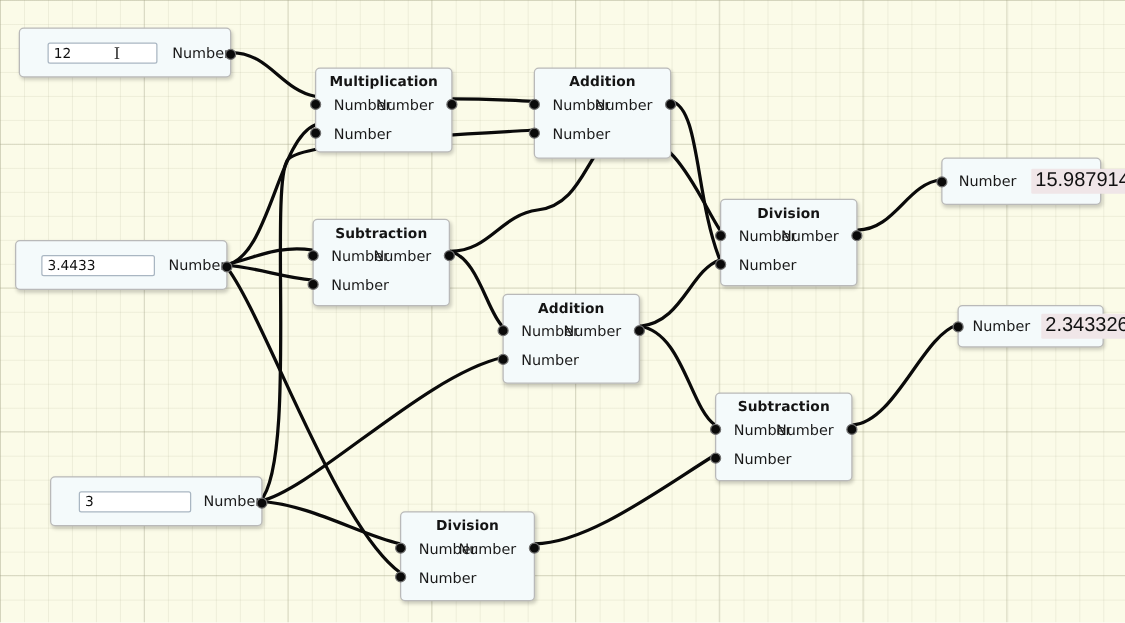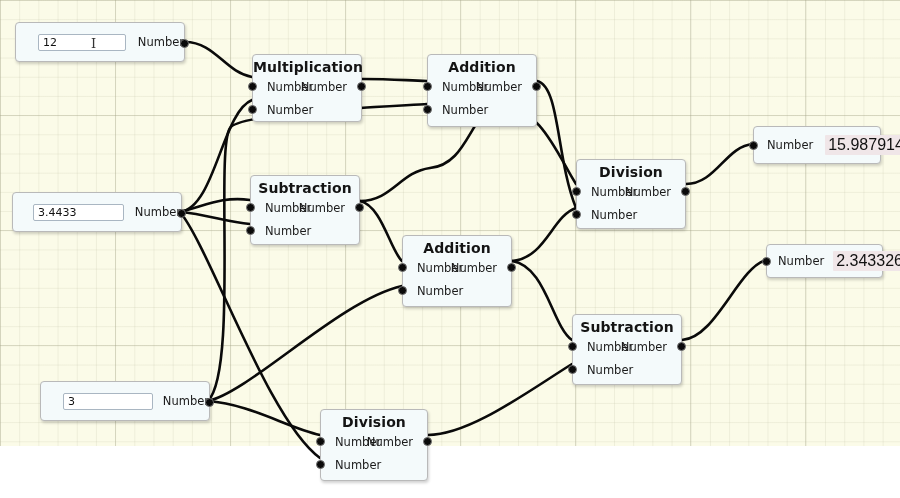--- a/index.html
+++ b/index.html
@@ -4,42 +4,42 @@
 <style>
   * { box-sizing: border-box; }
   html, body {
     margin: 0; padding: 0;
     width: 900px; height: 498px;
     overflow: hidden;
     font-family: "DejaVu Sans", sans-serif;
   }
   #canvas {
     position: relative;
-    width: 900px; height: 446px;
+    width: 900px; height: 498px;
     background-color: #fbfbe8;
     background-image:
       linear-gradient(to right, rgba(170,170,140,0.16) 1px, transparent 1px),
       linear-gradient(to bottom, rgba(170,170,140,0.16) 1px, transparent 1px),
       linear-gradient(to right, rgba(150,150,120,0.30) 1px, transparent 1px),
       linear-gradient(to bottom, rgba(150,150,120,0.30) 1px, transparent 1px);
     background-size: 19.2px 19.2px, 19.2px 19.2px, 115px 115px, 115px 115px;
     background-position: 0 -3px, -3px 0, 0 -3px, -3px 0;
   }
   #wires { position: absolute; left: 0; top: 0; width: 900px; height: 498px; }
 
   .node {
     position: absolute;
     background: #f4fafb;
     border: 1px solid #b9b9b9;
     border-radius: 4px;
     box-shadow: 1px 2px 3px rgba(0,0,0,0.18);
   }
   .node-title {
     text-align: center;
-    font-size: 14px;
+    font-size: 11px;
     font-weight: bold;
     color: #141414;
     padding-top: 4px;
     letter-spacing: 0.1px;
   }
   .port-row {
     position: relative;
     height: 23px;
     display: flex;
     align-items: center;

